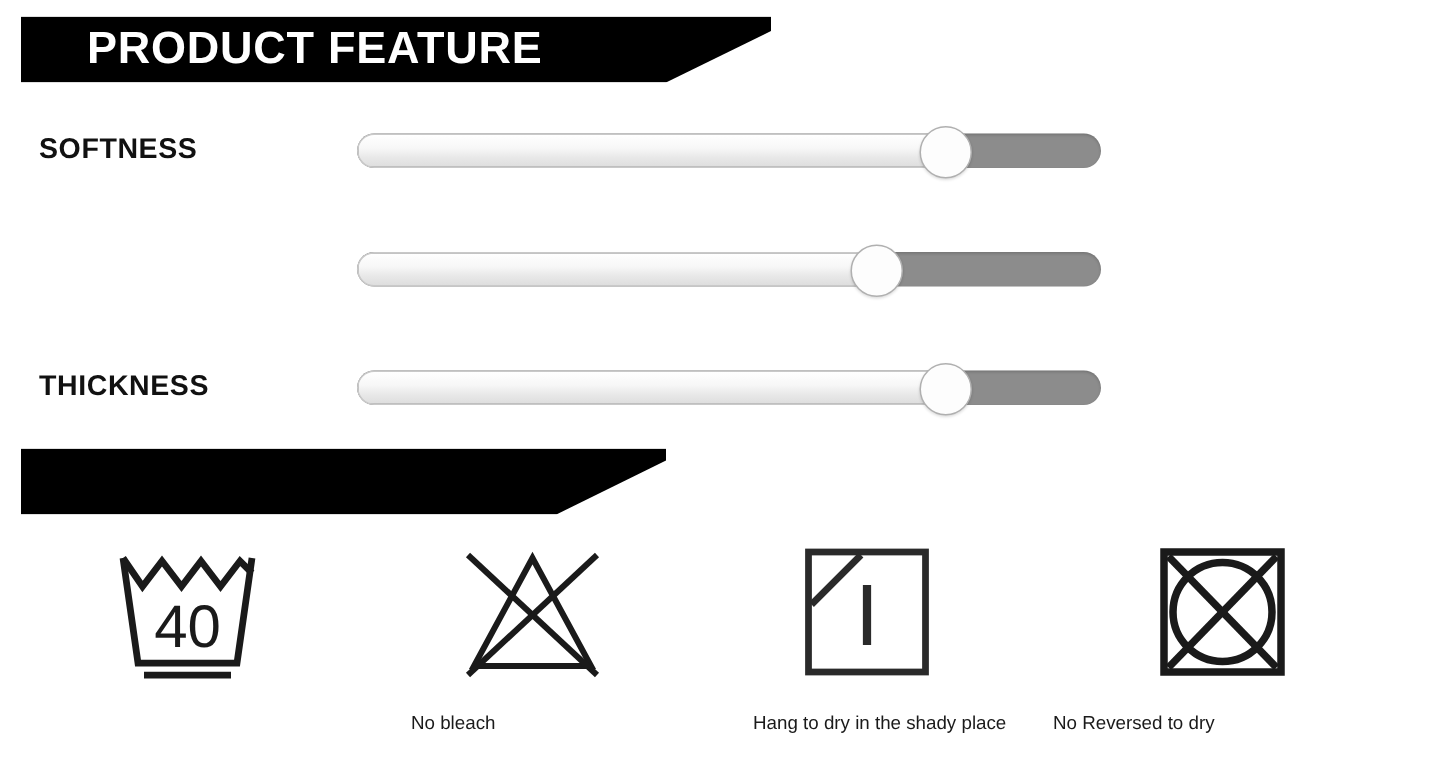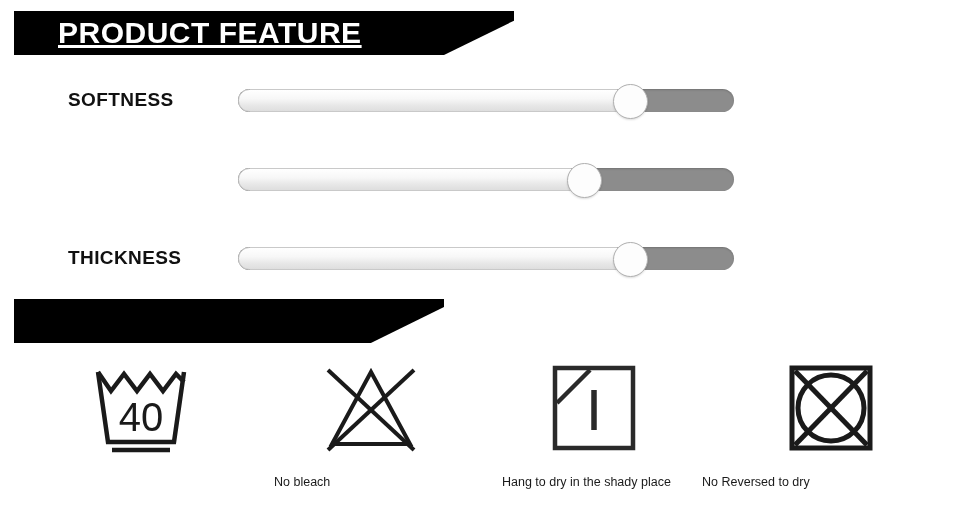--- a/index.html
+++ b/index.html
@@ -31,21 +31,20 @@
     left: 44px;
     top: 0;
     height: 44px;
     line-height: 44px;
     color: #ffffff;
     font-weight: bold;
     font-size: 30px;
     letter-spacing: 0.5px;
     white-space: nowrap;
     font-family: "Liberation Sans", sans-serif;
-    text-decoration: underline;
   }
 
   #banner-product {
     left: 14px;
     top: 11px;
     width: 500px;
   }
   #banner-product .banner-shape {
     clip-path: polygon(0 0, 100% 0, 100% 22%, 86% 100%, 0 100%);
   }
@@ -70,21 +69,20 @@
     position: absolute;
     left: 26px;
     top: 0;
     height: 40px;
     line-height: 40px;
     font-size: 19px;
     font-weight: bold;
     color: #111111;
     letter-spacing: 0.4px;
     white-space: nowrap;
-    margin-left: 42px;
   }
   .slider {
     position: absolute;
     left: 238px;
     top: 9px;
     width: 496px;
     height: 23px;
   }
   .slider-track {
     position: absolute;
@@ -121,21 +119,20 @@
     left: 0;
     top: 358px;
     width: 957px;
     height: 160px;
   }
   .care-item {
     position: absolute;
     top: 0;
     width: 230px;
     height: 160px;
-    padding-left: 32px;
   }
   .care-icon {
     position: absolute;
     top: 0;
     left: 50%;
     margin-left: -55px;
     width: 110px;
     height: 100px;
   }
   .care-caption {

